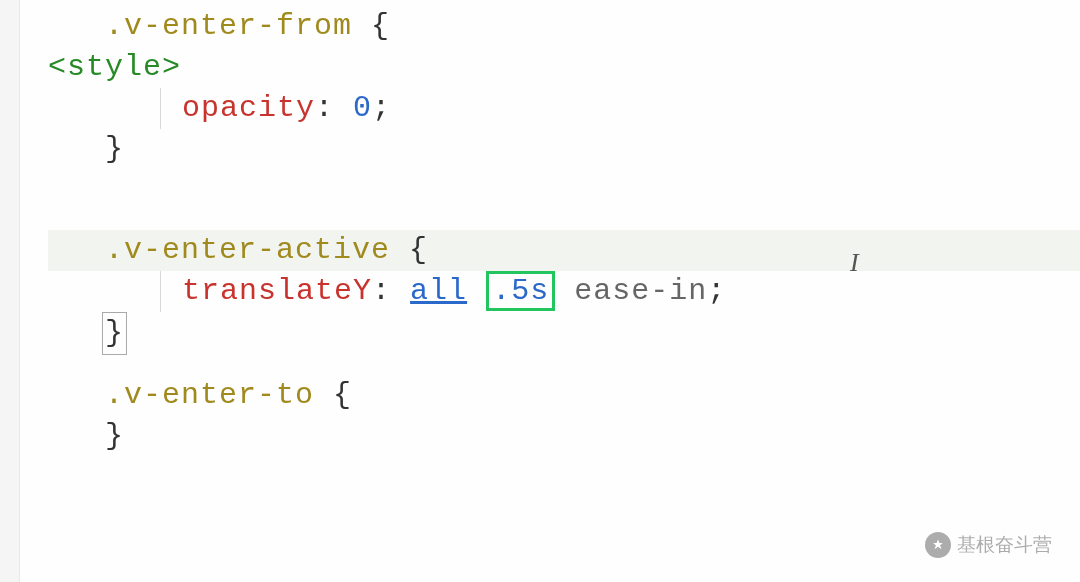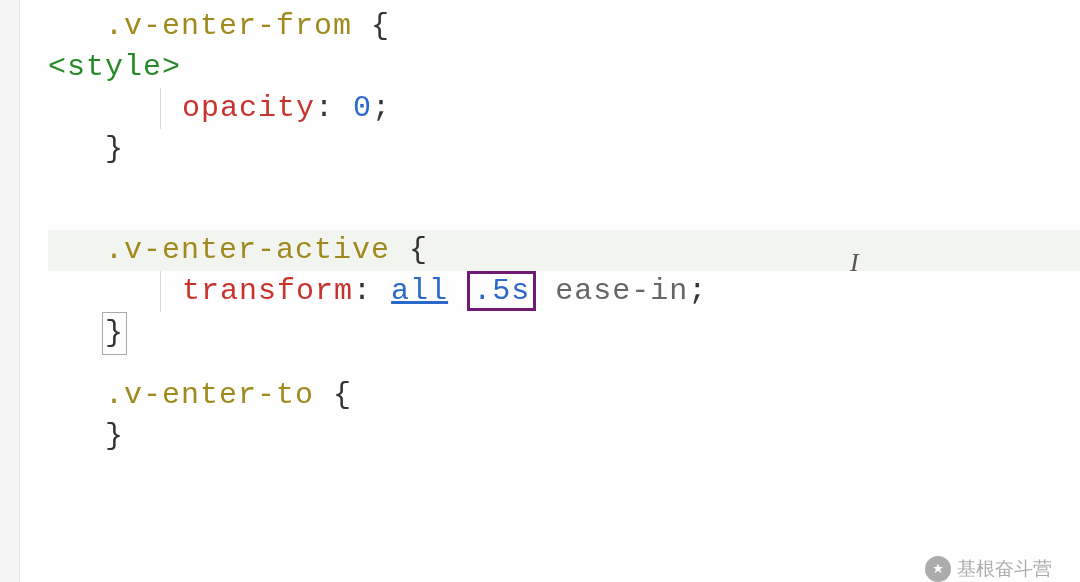--- a/index.html
+++ b/index.html
@@ -56,36 +56,36 @@
       background: #f2f4f0;
       margin-top: 40px;
     }
     .brace-box {
       display: inline-block;
       border: 1px solid #aaa;
       padding: 0 2px;
       margin-left: -3px;
     }
     .red-box {
-      border: 3px solid #701a75;
+      border: 3px solid #22c55e;
       padding: 0px 3px;
     }
     .text-cursor {
       position: absolute;
       left: 850px;
       top: 248px;
       font-size: 26px;
       color: #555;
       font-family: serif;
       font-style: italic;
     }
     .watermark {
       position: absolute;
       right: 28px;
-      bottom: 0;
+      bottom: 24px;
       display: flex;
       align-items: center;
       gap: 6px;
       opacity: 0.55;
     }
     .wm-icon {
       width: 26px;
       height: 26px;
       border-radius: 50%;
       background: #6a6a6a;
@@ -123,21 +123,21 @@
 
   <div class="line"><span class="indent-guide"></span>      <span class="prop">opacity</span><span class="colon">:</span> <span class="value-num">0</span><span class="semi">;</span></div>
 
 
   <div class="line">   <span class="brace">}</span></div>
 
   <div class="line half-line"> </div>
 
   <div class="line highlight-line">   <span class="selector">.v-enter-active</span><span class="brace"> {</span></div>
 
-  <div class="line"><span class="indent-guide"></span>      <span class="prop">transform</span><span class="colon">:</span> <span class="value-kw">all</span> <span class="red-box"><span class="value-num">.5s</span></span> <span class="value-fn">ease-in</span><span class="semi">;</span></div>
+  <div class="line"><span class="indent-guide"></span>      <span class="prop">translateY</span><span class="colon">:</span> <span class="value-kw">all</span> <span class="red-box"><span class="value-num">.5s</span></span> <span class="value-fn">ease-in</span><span class="semi">;</span></div>
 
   <div class="line">   <span class="brace brace-box">}</span></div>
 
   <div class="line half-line"> </div>
 
   <div class="line">   <span class="selector">.v-enter-to</span><span class="brace"> {</span></div>
 
 
 
   <div class="line">   <span class="brace">}</span></div>

